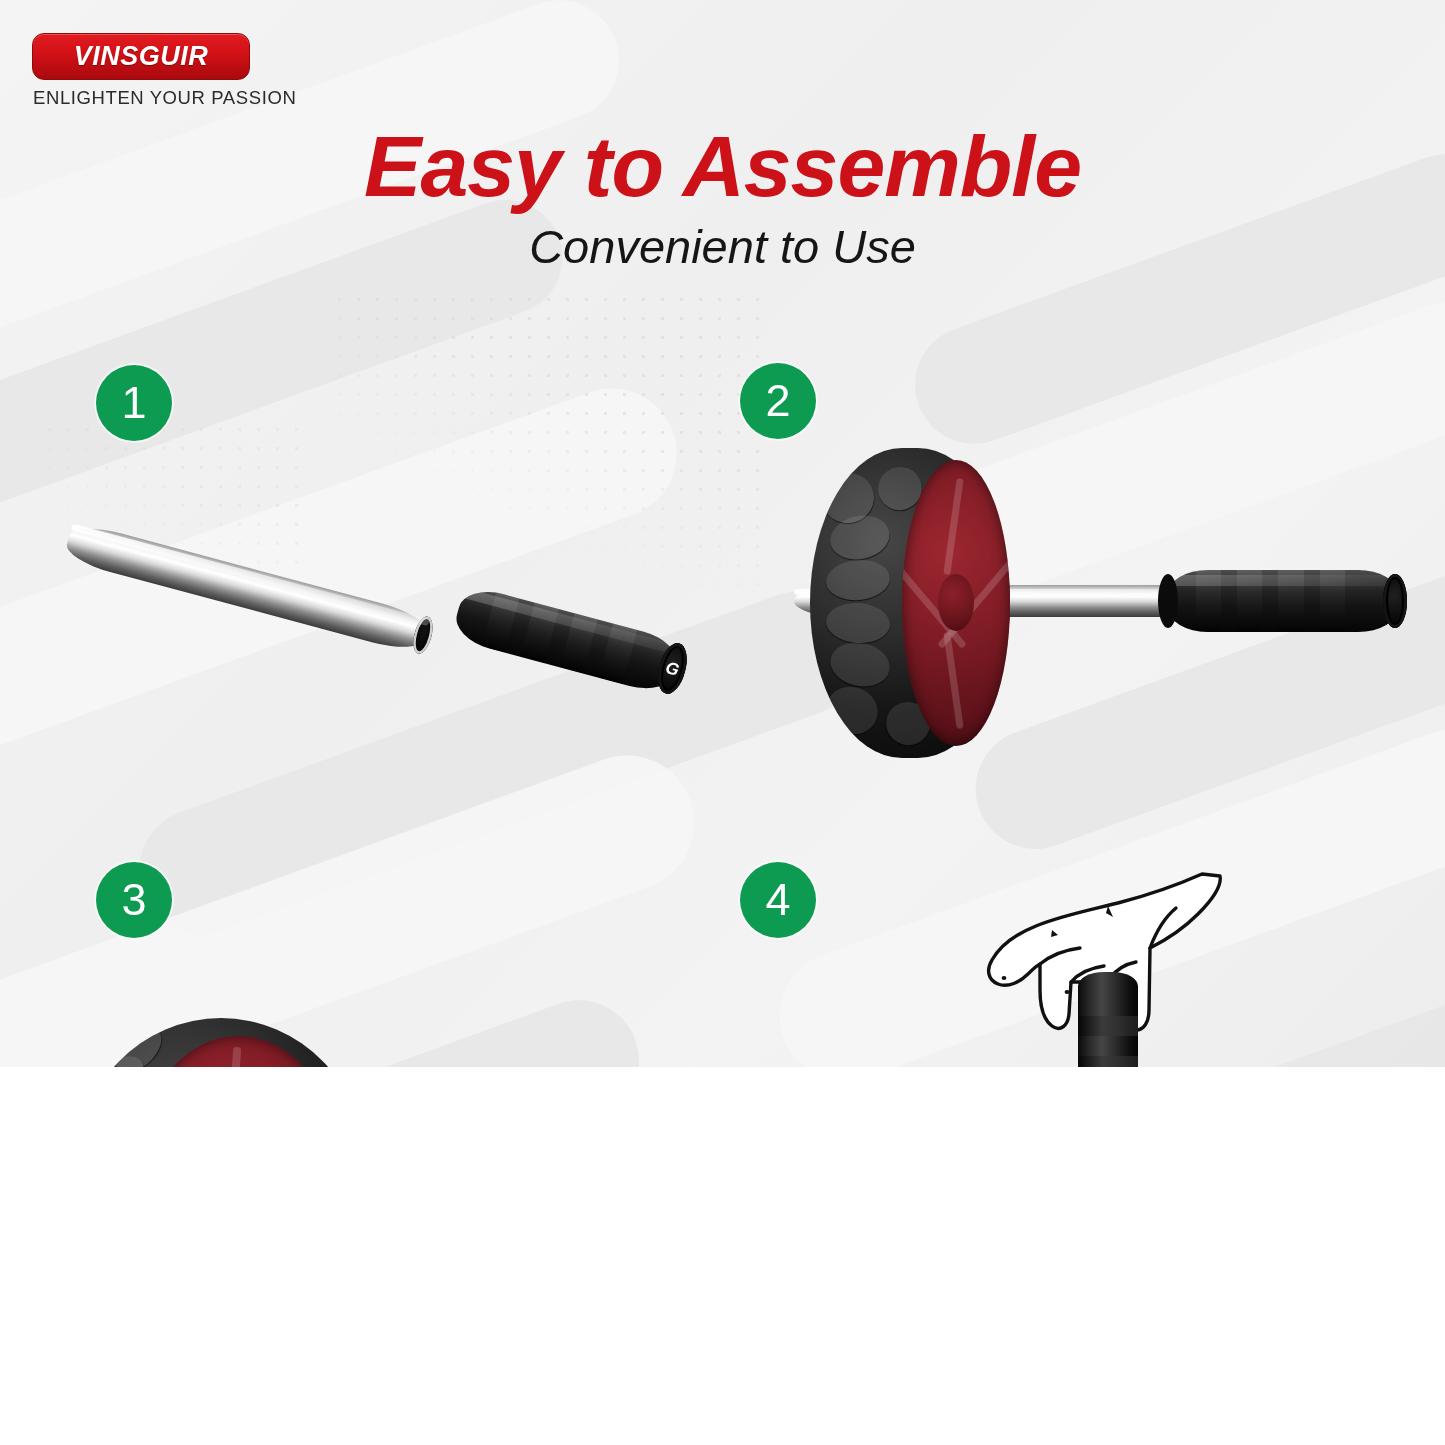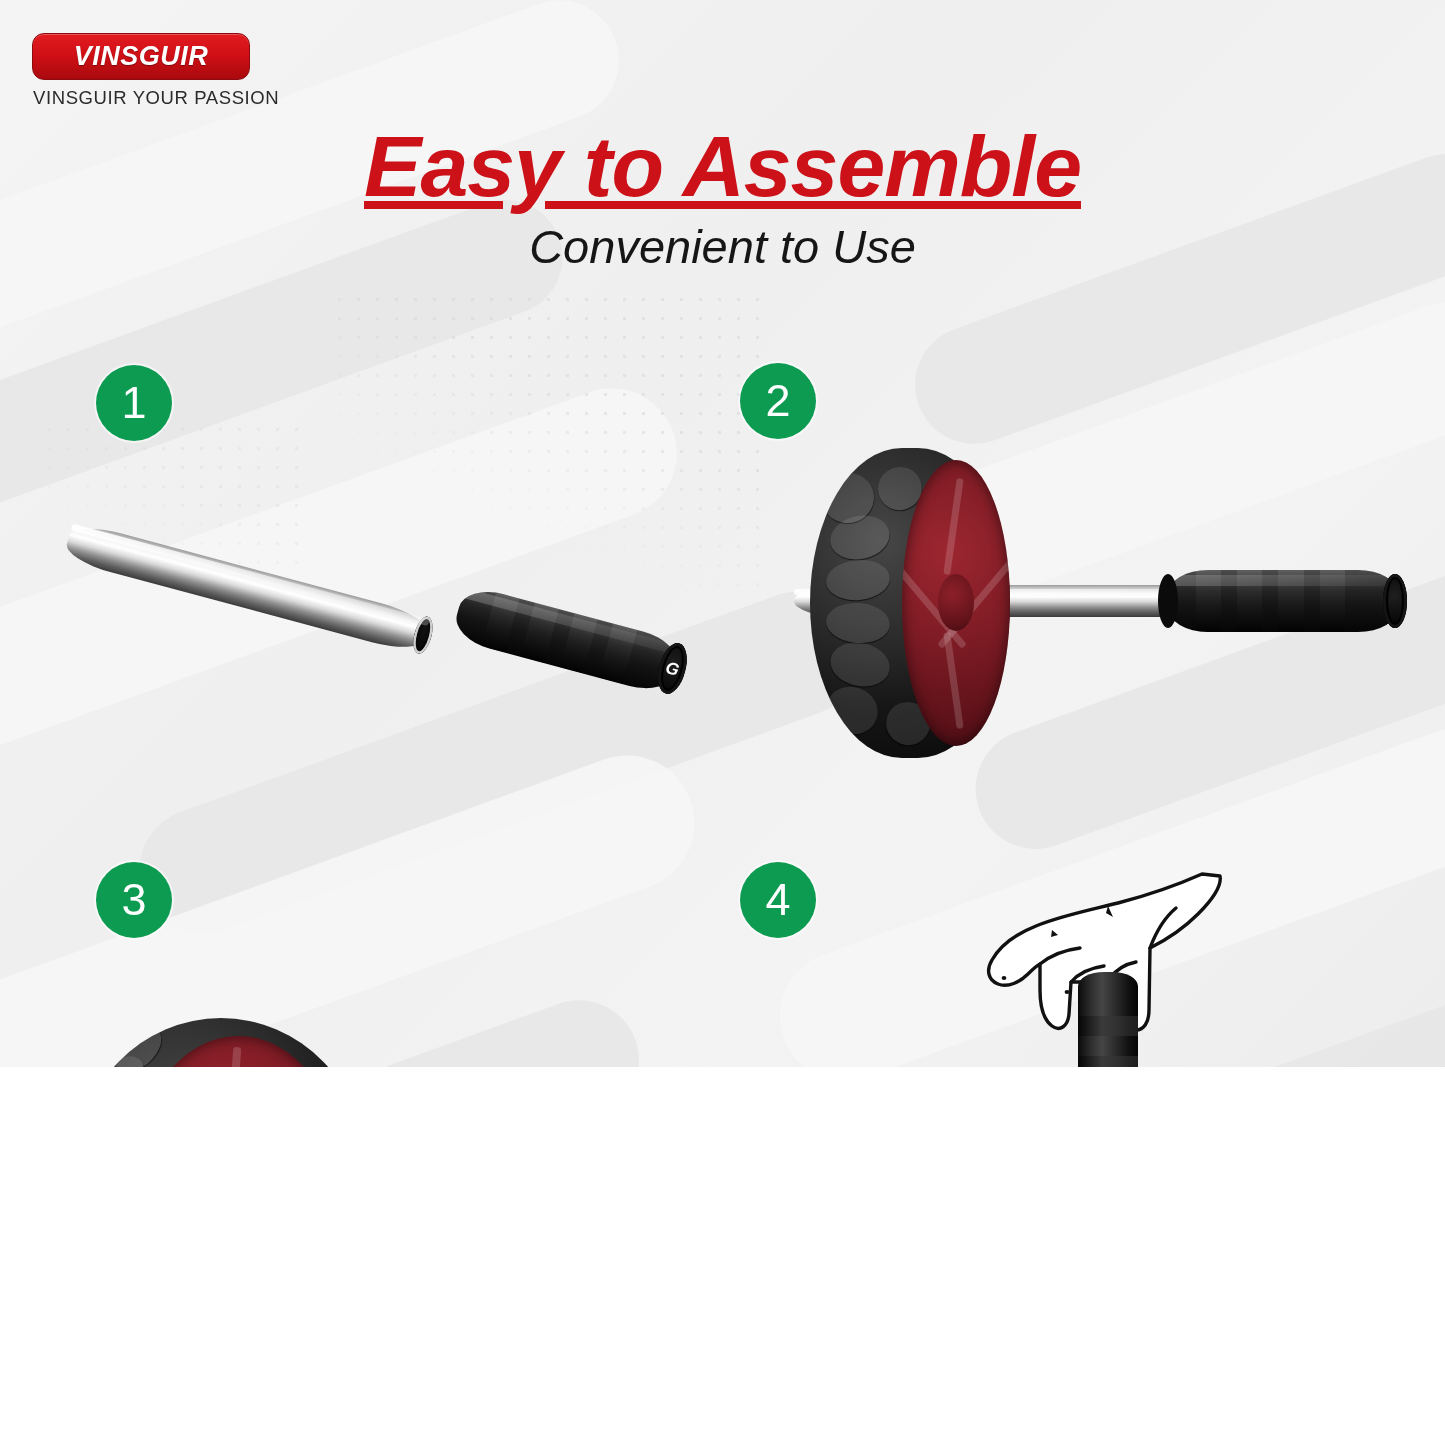--- a/index.html
+++ b/index.html
@@ -73,21 +73,20 @@
   .headline {
     position: absolute;
     left: 0; right: 0; top: 123px;
     text-align: center;
     color: #cc1118;
     font-size: 86px;
     font-weight: bold;
     font-style: italic;
     letter-spacing: -1px;
     line-height: 1;
-    text-decoration: underline;
   }
   .subhead {
     position: absolute;
     left: 0; right: 0; top: 223px;
     text-align: center;
     color: #161616;
     font-size: 47px;
     font-style: italic;
     line-height: 1;
   }
@@ -204,21 +203,21 @@
   <div class="swoosh light" style="left:760px; top:840px; width:780px; height:130px; transform:rotate(-20deg);"></div>
   <div class="swoosh dark" style="left:900px; top:1080px; width:700px; height:124px; transform:rotate(-20deg);"></div>
 
   <div class="dotfield" style="left:330px; top:290px; width:430px; height:300px;"></div>
   <div class="dotfield" style="left:40px; top:420px; width:260px; height:180px; opacity:.35;"></div>
 
   <div class="logo-wrap">
     <div class="logo-badge">
       <span class="logo-text">VINSGUIR</span>
     </div>
-    <div class="logo-tagline">VINSGUIR YOUR PASSION</div>
+    <div class="logo-tagline">ENLIGHTEN YOUR PASSION</div>
   </div>
 
   <div class="headline">Easy to Assemble</div>
   <div class="subhead">Convenient to Use</div>
 
   <div class="badge" id="badge1">1</div>
   <div class="badge" id="badge2">2</div>
   <div class="badge" id="badge3">3</div>
   <div class="badge" id="badge4">4</div>
 

